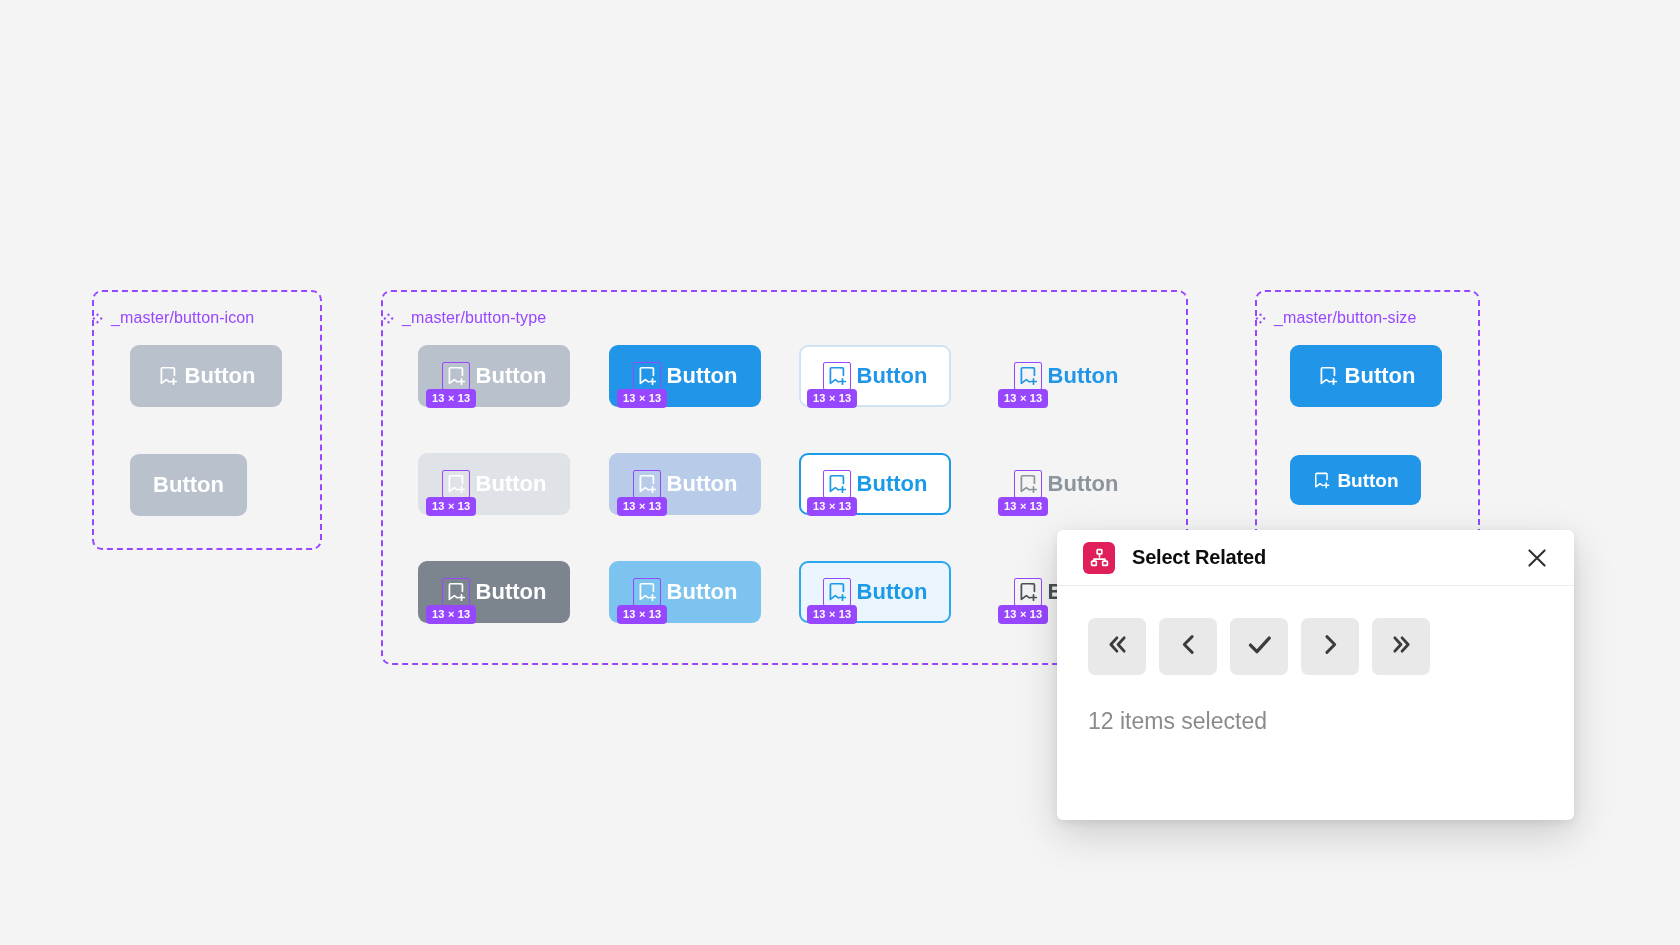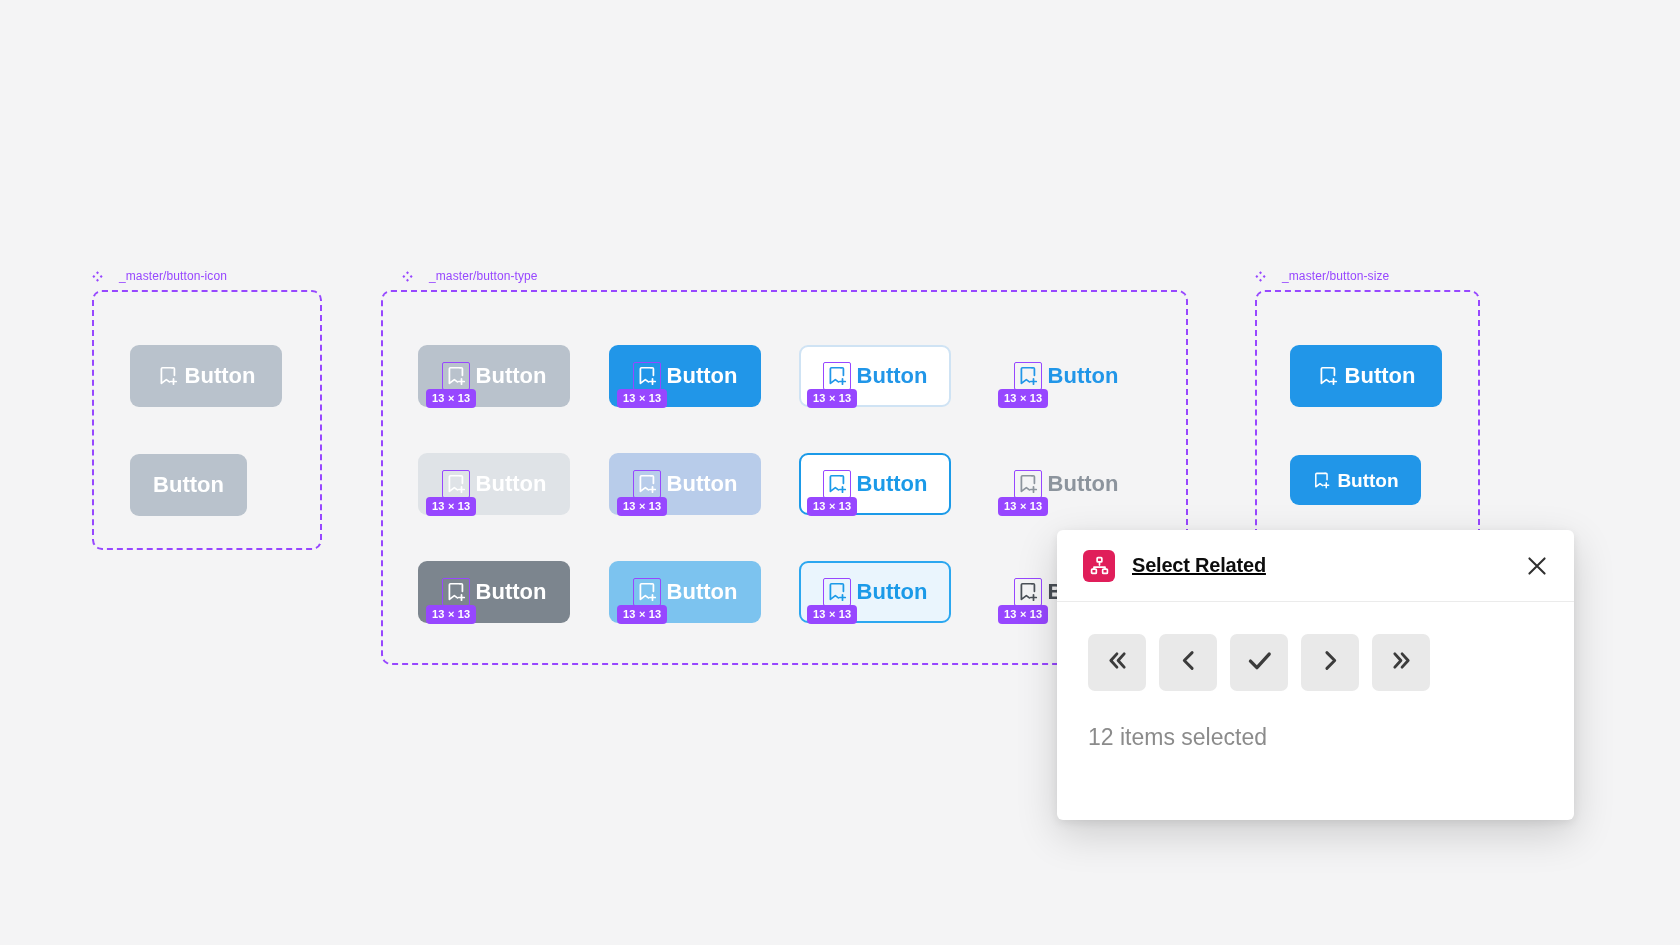--- a/index.html
+++ b/index.html
@@ -7,27 +7,28 @@
     width: 1680px; height: 945px;
     background: #f4f4f5;
     font-family: "Liberation Sans", sans-serif;
     overflow: hidden;
   }
   #canvas { position: relative; width: 1680px; height: 945px; }
 
   
   .frame-label {
     position: absolute;
-    font-size: 12px;
+    font-size: 16px;
     color: #9747ff;
     white-space: nowrap;
     display: flex;
     align-items: center;
-    gap: 16px;
+    gap: 8px;
     letter-spacing: .1px;
+    margin-top: 40px;
   }
   .frame-label .diamond-icon { display: inline-flex; width: 11px; height: 11px; }
   .frame-box {
     position: absolute;
     border: 2px dashed #9747ff;
     border-radius: 10px;
     background: transparent;
   }
 
   
@@ -86,26 +87,25 @@
   #dialog {
     position: absolute;
     left: 1057px; top: 530px;
     width: 517px; height: 290px;
     background: #ffffff;
     border-radius: 6px;
     box-shadow: 0 14px 42px rgba(0,0,0,.16), 0 3px 10px rgba(0,0,0,.08);
     overflow: hidden;
   }
   #dialog-header {
-    height: 72px;
+    height: 56px;
     display: flex;
     align-items: center;
     padding: 0 20px 0 26px;
     border-bottom: 1px solid #ebebeb;
-    text-decoration: underline;
   }
   #dialog-header .app-icon {
     width: 32px; height: 32px;
     background: #e01e5a;
     border-radius: 6px;
     display: flex; align-items: center; justify-content: center;
     flex: none;
   }
   #dialog-title {
     margin-left: 17px;
@@ -150,21 +150,21 @@
           <svg width="11" height="11" viewBox="0 0 12 12" fill="#9747ff">
             <path d="M6 0.4 7.6 2 6 3.6 4.4 2z"></path>
             <path d="M2 4.4 3.6 6 2 7.6 0.4 6z"></path>
             <path d="M10 4.4 11.6 6 10 7.6 8.4 6z"></path>
             <path d="M6 8.4 7.6 10 6 11.6 4.4 10z"></path>
           </svg>
         </span>
         <span>_master/button-icon</span>
       </div>
       <div class="frame-box" style="left: 92px; top: 290px; width: 230px; height: 260px;"></div>
-      <div class="frame-label" style="left: 402px; top: 269px;">
+      <div class="frame-label" style="left: 383px; top: 269px;">
         <span class="diamond-icon">
           <svg width="11" height="11" viewBox="0 0 12 12" fill="#9747ff">
             <path d="M6 0.4 7.6 2 6 3.6 4.4 2z"></path>
             <path d="M2 4.4 3.6 6 2 7.6 0.4 6z"></path>
             <path d="M10 4.4 11.6 6 10 7.6 8.4 6z"></path>
             <path d="M6 8.4 7.6 10 6 11.6 4.4 10z"></path>
           </svg>
         </span>
         <span>_master/button-type</span>
       </div>

